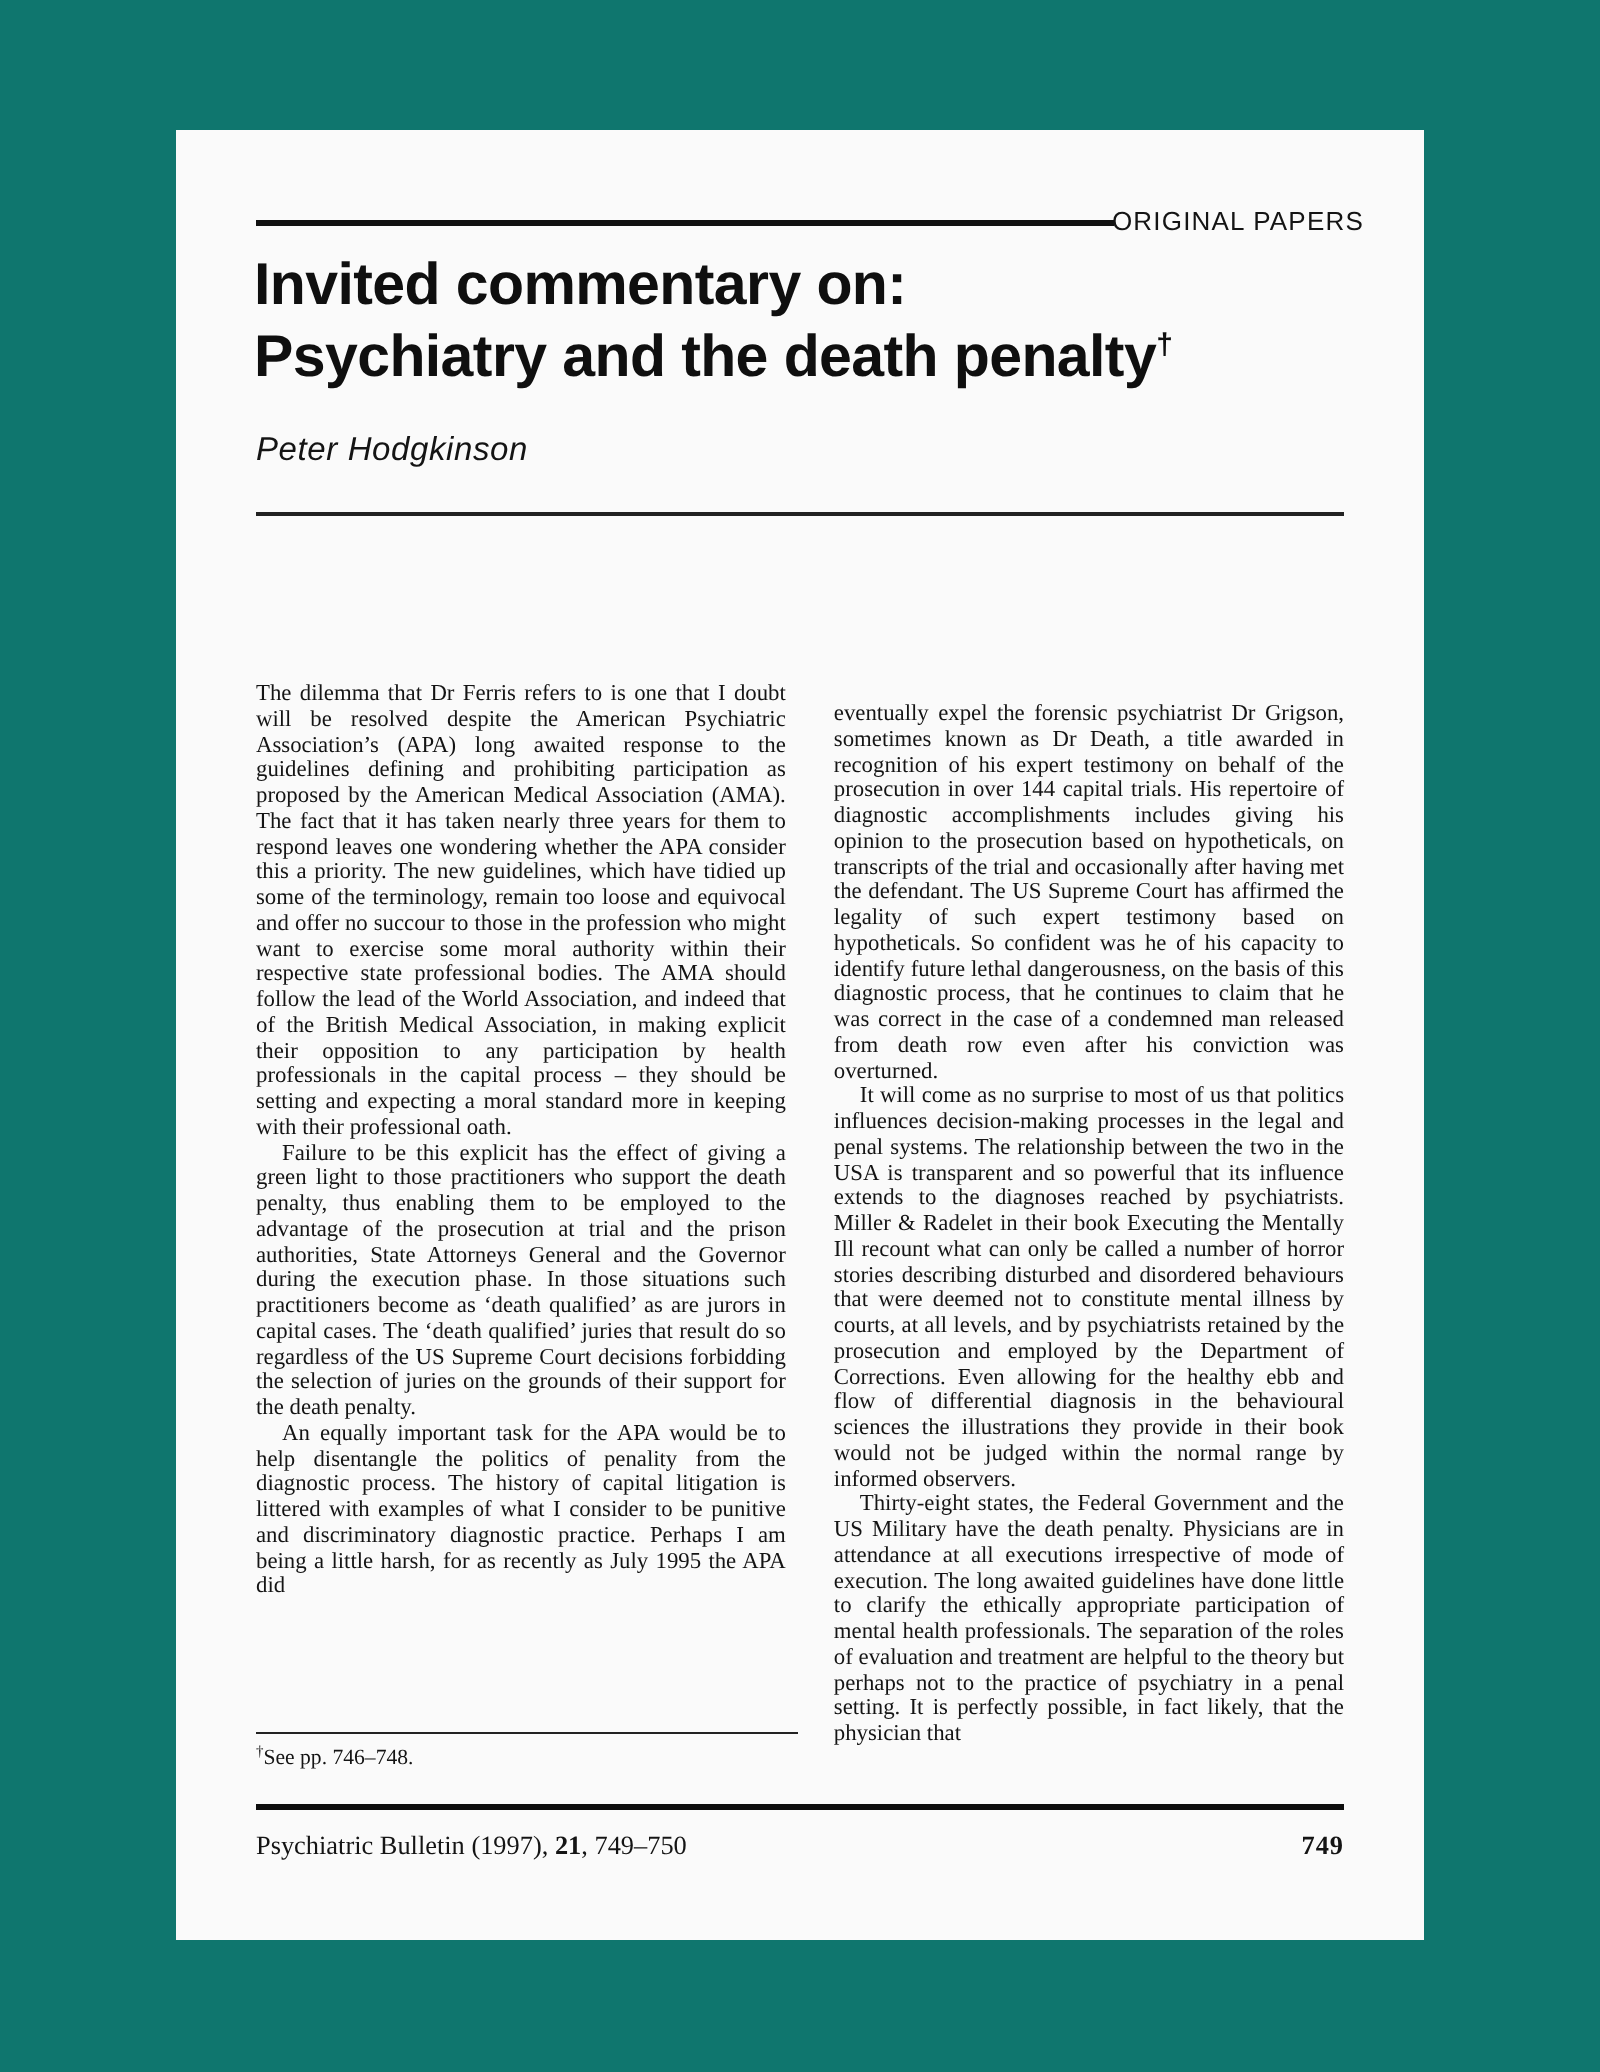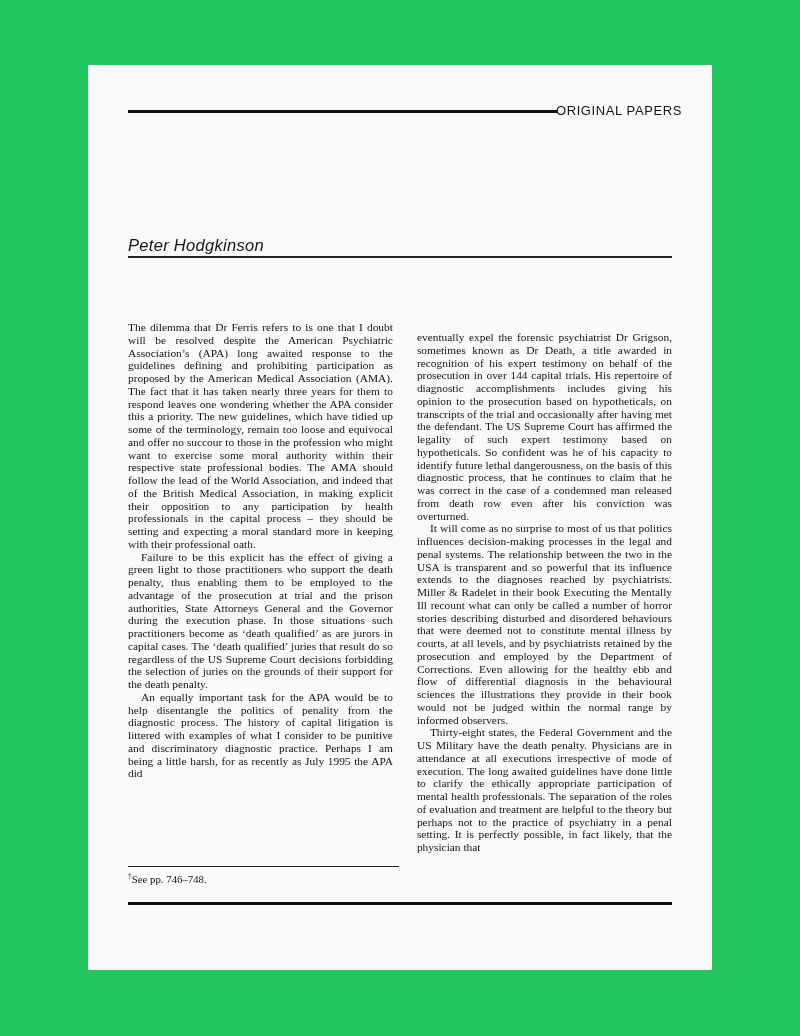--- a/index.html
+++ b/index.html
@@ -4,21 +4,21 @@
 <style>
   html, body { margin: 0; padding: 0; }
   body {
     width: 800px; height: 1036px;
     background: #ffffff;
     font-family: "Liberation Serif", serif;
   }
   .canvas {
     position: relative;
     width: 800px; height: 1036px;
-    background: #22c55e;
+    background: #0f766e;
     overflow: hidden;
   }
   .page-scan {
     position: absolute;
     left: 88px; top: 65px;
     width: 624px; height: 905px;
     background: #fafafa;
   }
   .abs { position: absolute; }
 
@@ -49,29 +49,28 @@
     line-height: 0;
     vertical-align: 11px;
   }
   .author {
     left: 128px; top: 216px;
     font-family: "Liberation Sans", sans-serif;
     font-style: italic;
     font-size: 16.5px;
     letter-spacing: 0.3px;
     color: #141414;
-    margin-top: 20px;
   }
   .top-rule {
     left: 128px; top: 256px;
     width: 544px; height: 1.5px;
     background: #222;
   }
   .columns {
-    left: 128px; top: 321px;
+    left: 128px; top: 341px;
     width: 544px;
     display: flex;
     gap: 24px;
   }
   .col { color: #141414; }
   .col-left  { width: 270px; }
   .col-right { width: 260px; margin-top: 10px; }
   .col p {
     margin: 0;
     font-size: 11.4px;
@@ -113,20 +112,24 @@
 </head>
 <body>
 
 <div class="canvas">
 
   <div class="page-scan"></div>
 
   <div class="abs header-rule"></div>
   <div class="abs section-label">ORIGINAL PAPERS</div>
 
+  <div class="abs title">
+    <div>Invited commentary on:</div>
+    <div><span>Psychiatry and the death penalty</span><sup>†</sup></div>
+  </div>
 
   <div class="abs author">Peter Hodgkinson</div>
 
   <div class="abs top-rule"></div>
 
   <div class="abs columns">
     <div class="col col-left" id="left-column">
         <p class=""><span>The dilemma that Dr Ferris refers to is one that I doubt will be resolved despite the American Psychiatric Association’s (APA) long awaited response to the guidelines defining and prohibiting participation as proposed by the American Medical Association (AMA). The fact that it has taken nearly three years for them to respond leaves one wondering whether the APA consider this a priority. The new guidelines, which have tidied up some of the terminology, remain too loose and equivocal and offer no succour to those in the profession who might want to exercise some moral authority within their respective state professional bodies. The AMA should follow the lead of the World Association, and indeed that of the British Medical Association, in making explicit their opposition to any participation by health professionals in the capital process – they should be setting and expecting a moral standard more in keeping with their professional oath.</span></p>
         <p class="indent"><span>Failure to be this explicit has the effect of giving a green light to those practitioners who support the death penalty, thus enabling them to be employed to the advantage of the prosecution at trial and the prison authorities, State Attorneys General and the Governor during the execution phase. In those situations such practitioners become as ‘death qualified’ as are jurors in capital cases. The ‘death qualified’ juries that result do so regardless of the US Supreme Court decisions forbidding the selection of juries on the grounds of their support for the death penalty.</span></p>
         <p class="indent"><span>An equally important task for the APA would be to help disentangle the politics of penality from the diagnostic process. The history of capital litigation is littered with examples of what I consider to be punitive and discriminatory diagnostic practice. Perhaps I am being a little harsh, for as recently as July 1995 the APA did</span></p>
@@ -136,14 +139,18 @@
         <p class="indent"><span>It will come as no surprise to most of us that politics influences decision-making processes in the legal and penal systems. The relationship between the two in the USA is transparent and so powerful that its influence extends to the diagnoses reached by psychiatrists. Miller &amp; Radelet in their book </span><span class="it">Executing the Mentally Ill</span><span> recount what can only be called a number of horror stories describing disturbed and disordered behaviours that were deemed not to constitute mental illness by courts, at all levels, and by psychiatrists retained by the prosecution and employed by the Department of Corrections. Even allowing for the healthy ebb and flow of differential diagnosis in the behavioural sciences the illustrations they provide in their book would not be judged within the normal range by informed observers.</span></p>
         <p class="indent"><span>Thirty-eight states, the Federal Government and the US Military have the death penalty. Physicians are in attendance at all executions irrespective of mode of execution. The long awaited guidelines have done little to clarify the ethically appropriate participation of mental health professionals. The separation of the roles of evaluation and treatment are helpful to the theory but perhaps not to the practice of psychiatry in a penal setting. It is perfectly possible, in fact likely, that the physician that</span></p>
       </div>
   </div>
 
   <div class="abs footnote-rule"></div>
   <div class="abs footnote"><sup>†</sup><span>See pp. 746–748.</span></div>
 
   <div class="abs bottom-rule"></div>
 
+  <div class="abs footer">
+    <div><span class="it">Psychiatric Bulletin</span><span> (1997), </span><span class="bold">21</span><span>, 749–750</span></div>
+    <div class="folio">749</div>
+  </div>
 
 </div>
 
 </body></html>

